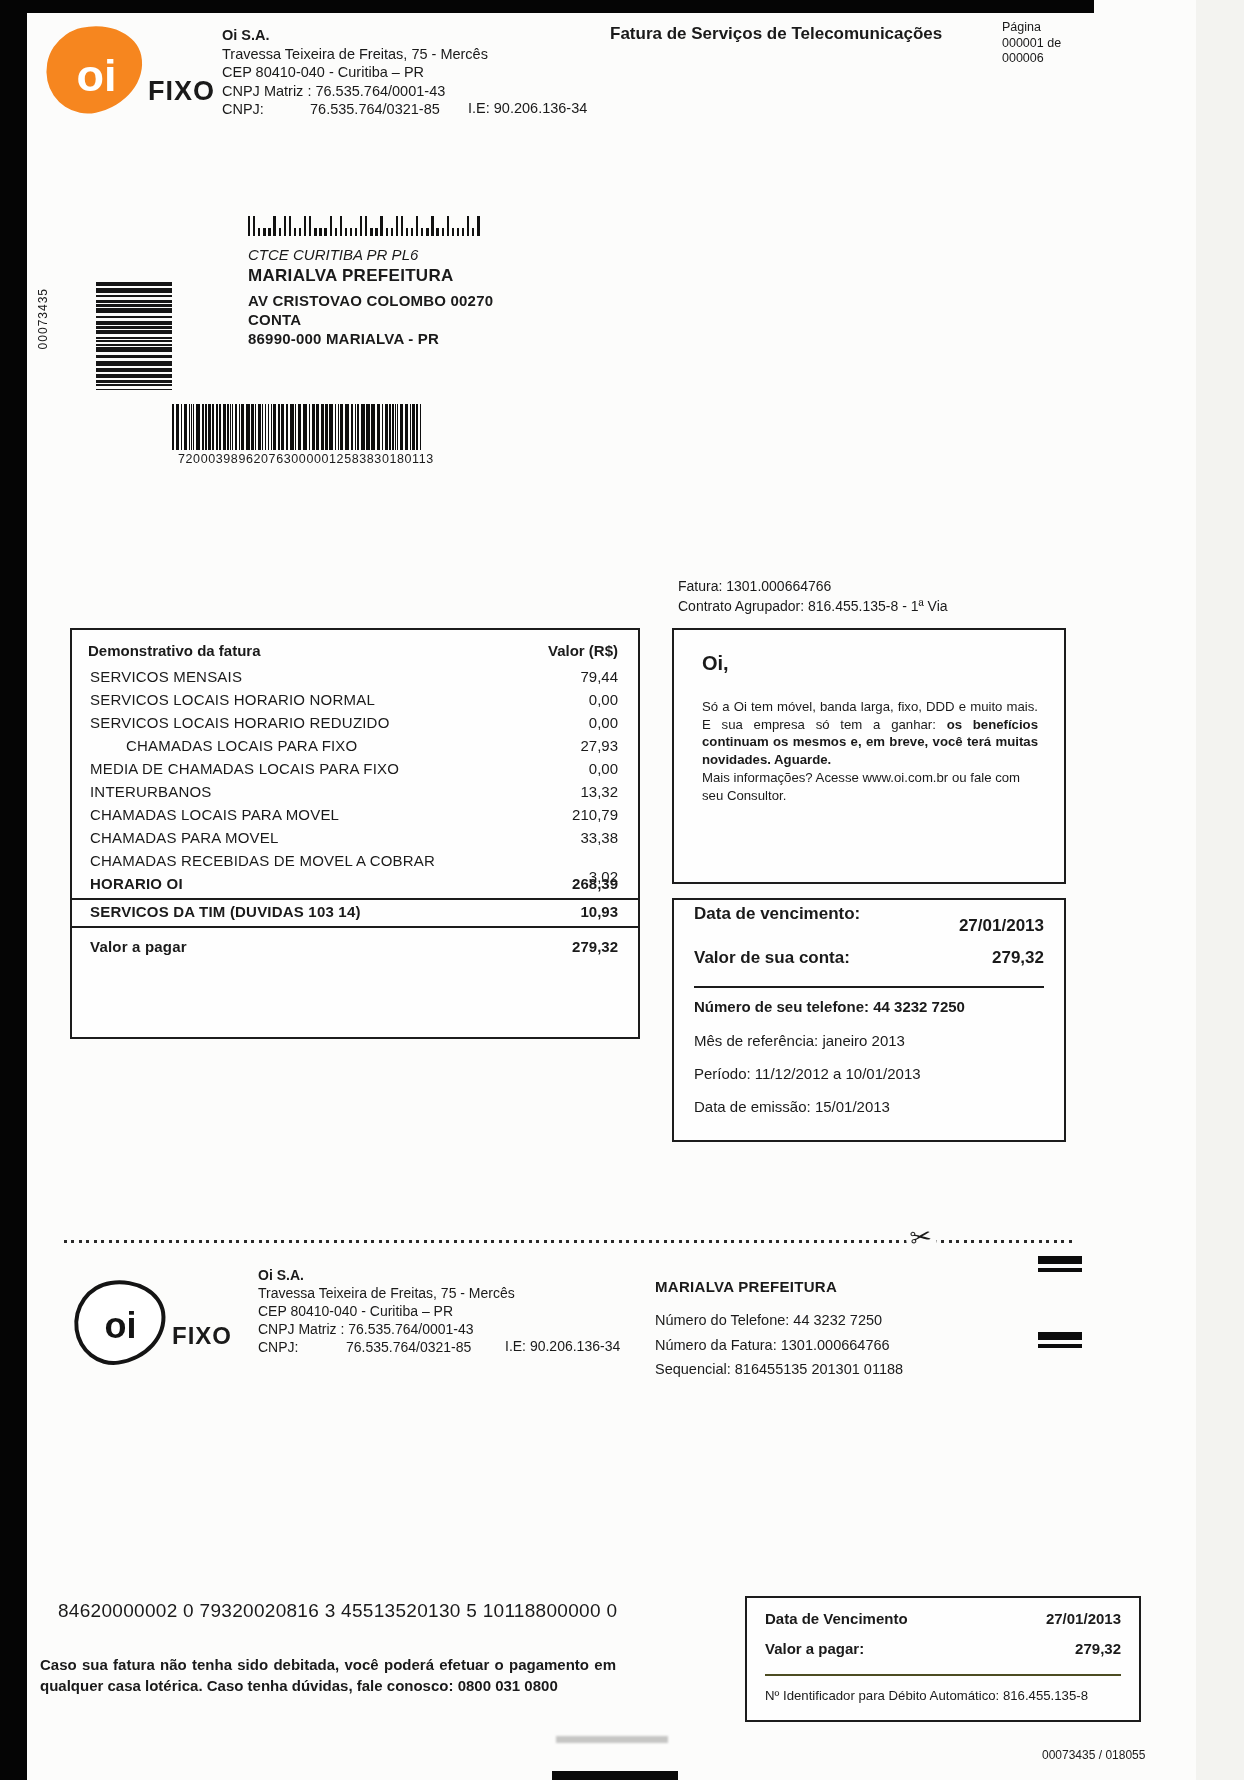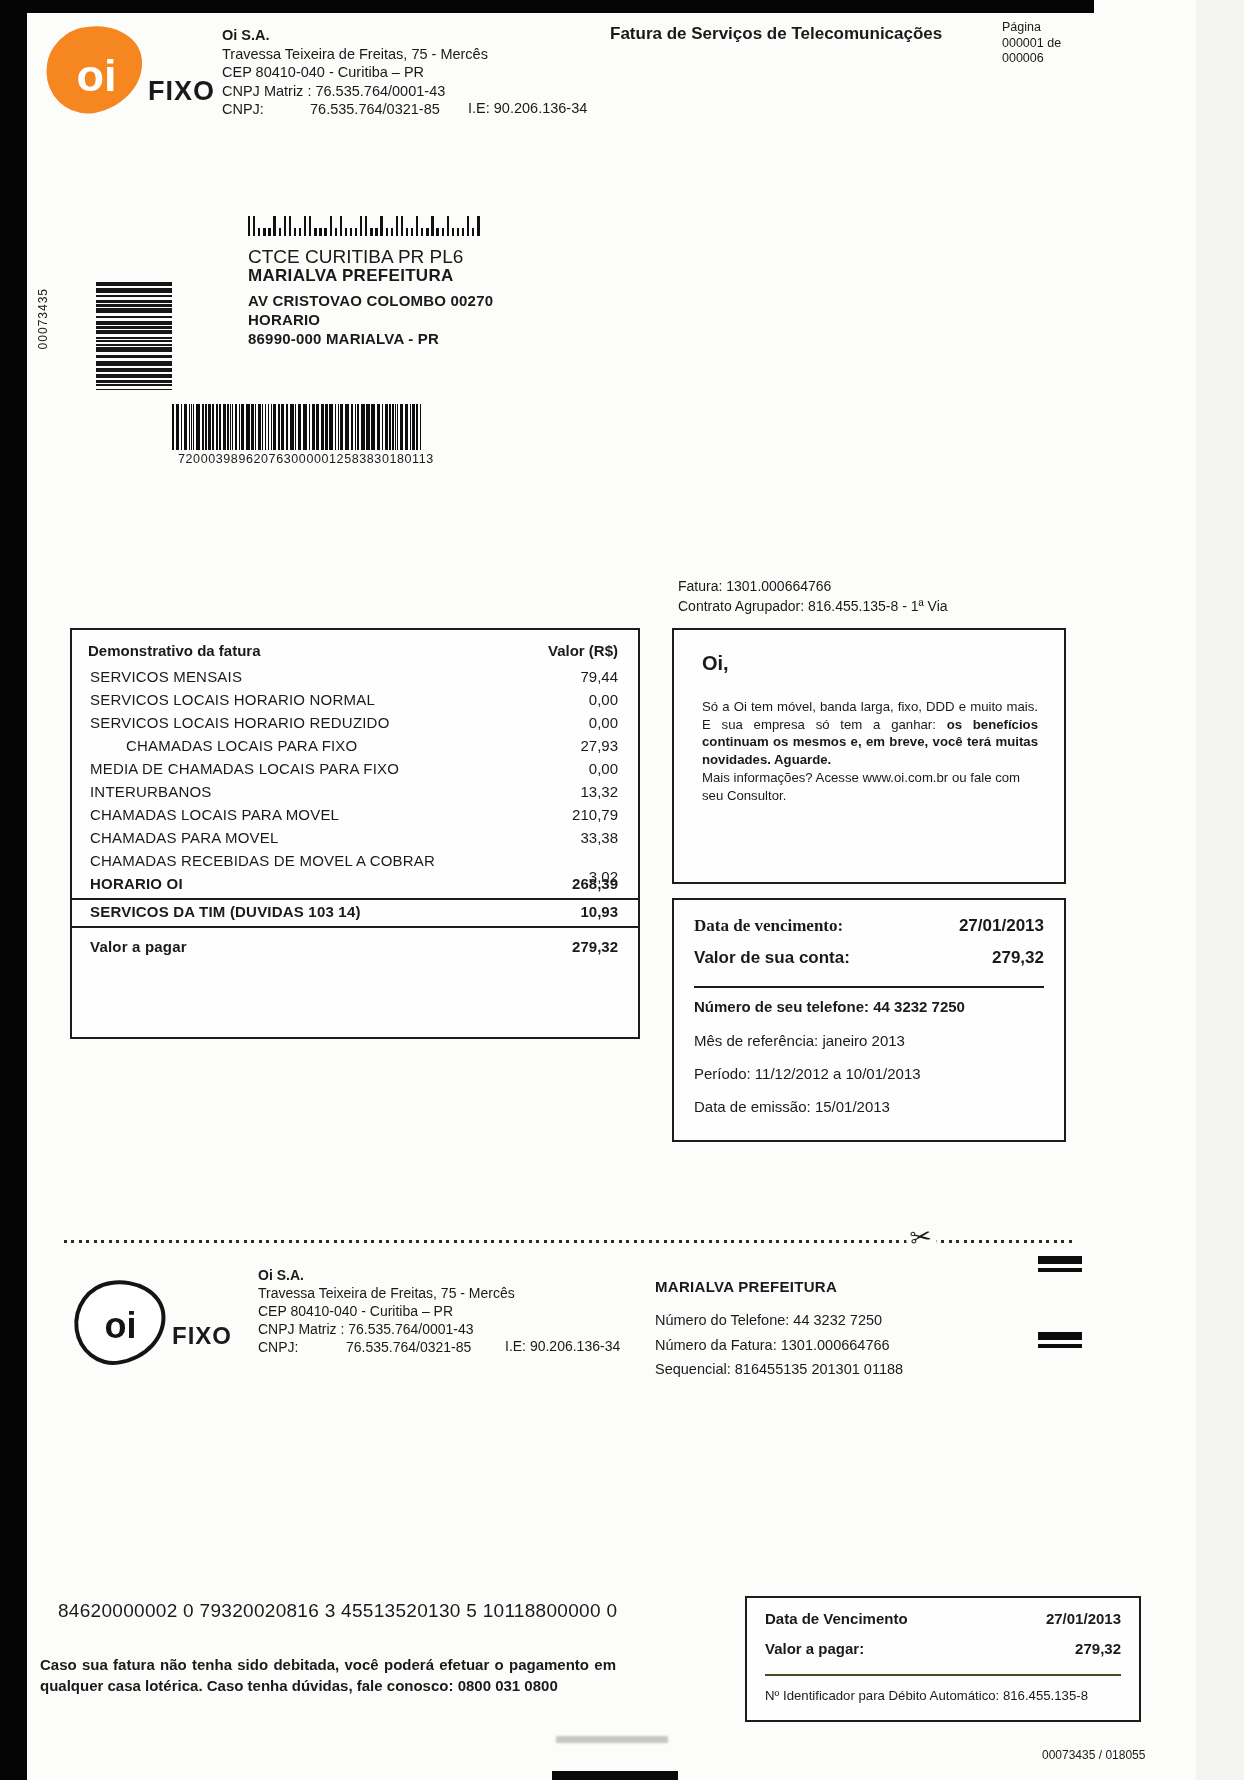--- a/index.html
+++ b/index.html
@@ -26,21 +26,21 @@
   .logo-fixo2{left:172px;top:1322px;font-size:24px;font-weight:bold;letter-spacing:1px;}
   
   .company{font-size:14.5px;line-height:18.5px;}
   .company .lbl{display:inline-block;width:88px;}
   .doc-title{left:610px;top:24px;font-size:17px;font-weight:bold;}
   .pagina{left:1002px;top:20px;font-size:12.5px;line-height:15.5px;}
   
   .postnet{left:248px;top:216px;width:238px;height:20px;display:flex;align-items:flex-end;overflow:hidden;}
   .postnet i{display:block;width:2.3px;margin-right:2.8px;background:#111;}
   .postnet i:first-child,.postnet i:last-child{height:100% !important;}
-  .sortline{left:248px;top:246px;font-size:19px;}
+  .sortline{left:248px;top:246px;font-size:15px;font-style:italic;}
   .rcpt-name{left:248px;top:266px;font-size:17px;font-weight:bold;letter-spacing:.3px;}
   .rcpt-line{left:248px;font-size:15px;font-weight:bold;letter-spacing:.2px;}
   .stack2d{left:96px;top:282px;width:76px;height:108px;overflow:hidden;}
   .stack2d b{display:block;width:100%;background:#161616;}
   .vcode{left:36px;top:288px;font-size:12px;letter-spacing:1px;writing-mode:vertical-rl;transform:rotate(180deg);}
   .code128{left:172px;top:404px;width:288px;height:46px;display:flex;overflow:hidden;}
   .code128 i{display:block;height:100%;background:#0d0d0d;flex:none;}
   .bcnum{left:178px;top:452px;font-size:12.5px;letter-spacing:.6px;}
   
   .meta{left:678px;top:576px;font-size:14px;line-height:20px;}
@@ -157,21 +157,21 @@
       <i style="height:42%"></i>
       <i style="height:42%"></i>
       <i style="height:42%"></i>
       <i style="height:100%"></i>
       <i style="height:42%"></i>
       <i style="height:100%"></i>
     </div>
   <div class="abs sortline">CTCE CURITIBA PR PL6</div>
   <div class="abs rcpt-name">MARIALVA PREFEITURA</div>
   <div class="abs rcpt-line" style="top:292px;">AV  CRISTOVAO COLOMBO 00270</div>
-  <div class="abs rcpt-line" style="top:311px;">HORARIO</div>
+  <div class="abs rcpt-line" style="top:311px;">CONTA</div>
   <div class="abs rcpt-line" style="top:330px;">86990-000 MARIALVA - PR</div>
   <div class="abs stack2d">
       <b style="height:4px;margin-bottom:2px"></b>
       <b style="height:5px;margin-bottom:2px"></b>
       <b style="height:2px;margin-bottom:3px"></b>
       <b style="height:3px;margin-bottom:1px"></b>
       <b style="height:3px;margin-bottom:1px"></b>
       <b style="height:5px;margin-bottom:3px"></b>
       <b style="height:2px;margin-bottom:3px"></b>
       <b style="height:4px;margin-bottom:1px"></b>
@@ -301,21 +301,21 @@
 
   <div class="abs box msg-box">
     <div class="abs msg-greet">Oi,</div>
     <div class="abs msg-text">
       <span>Só a Oi tem móvel, banda larga, fixo, DDD e muito mais. E sua empresa só tem a ganhar: </span><span class="b">os benefícios continuam os mesmos e, em breve, você terá muitas novidades. Aguarde.</span>
       <div class="msg-line2">Mais informações?  Acesse www.oi.com.br ou fale com seu Consultor.</div>
     </div>
   </div>
 
   <div class="abs box pay-box">
-    <div class="abs pay-lbl" style="top:16px;font-family:Liberation Serif, serif;">Data de vencimento:</div>
+    <div class="abs pay-lbl" style="top:4px;">Data de vencimento:</div>
     <div class="abs pay-val" style="top:16px;">27/01/2013</div>
     <div class="abs pay-lbl" style="top:48px;">Valor de sua conta:</div>
     <div class="abs pay-val" style="top:48px;">279,32</div>
     <div class="abs pay-sep"></div>
     <div class="abs pay-info b" style="top:98px;">Número de seu telefone: 44 3232 7250</div>
     <div class="abs pay-info" style="top:132px;">Mês de referência: janeiro 2013</div>
     <div class="abs pay-info" style="top:165px;">Período: 11/12/2012 a 10/01/2013</div>
     <div class="abs pay-info" style="top:198px;">Data de emissão: 15/01/2013</div>
   </div>
 

